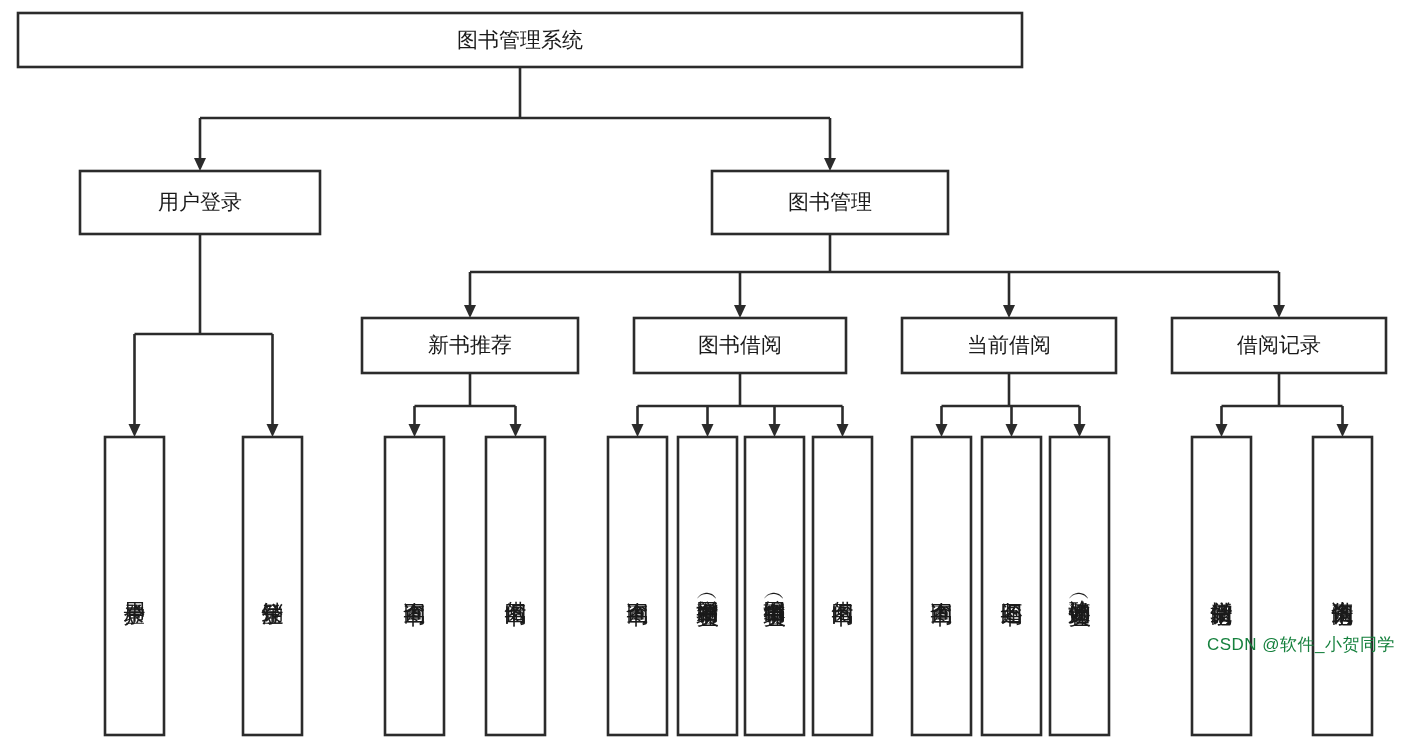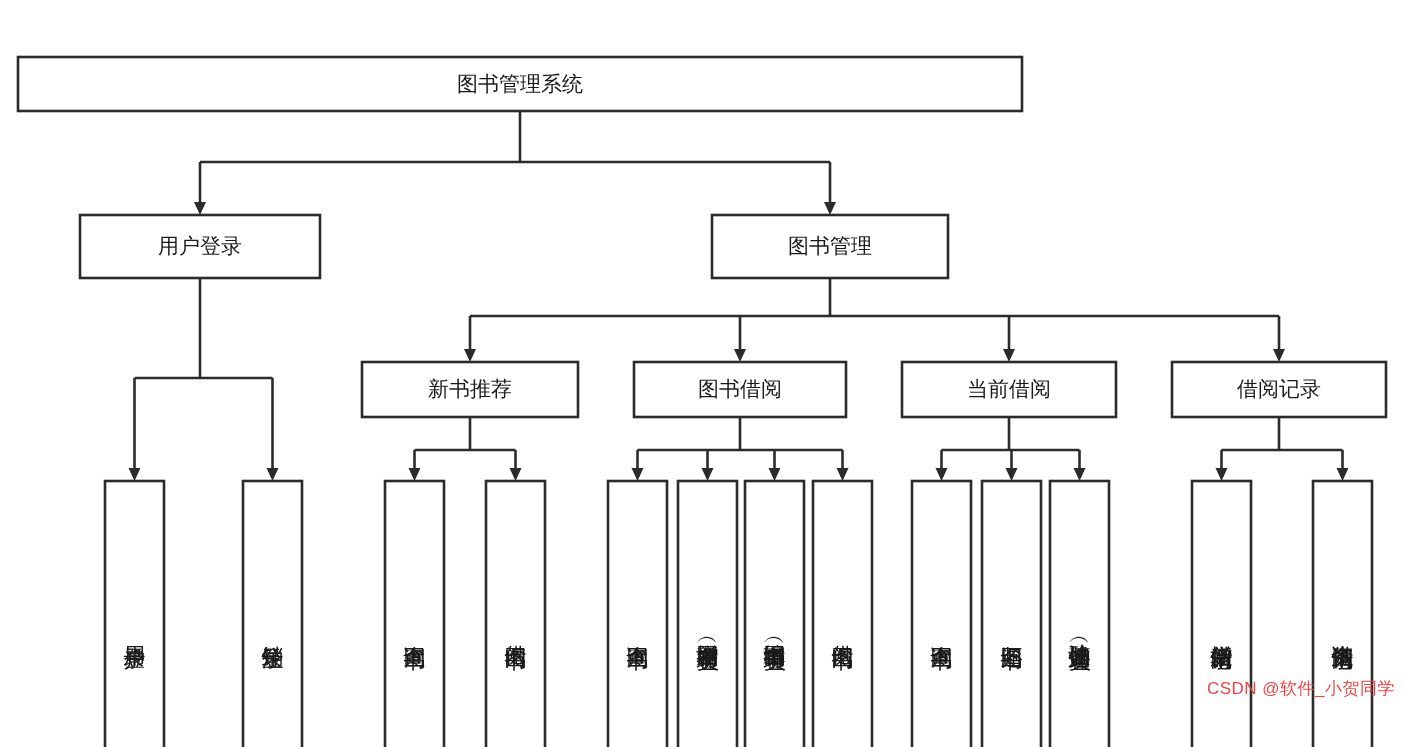--- a/index.html
+++ b/index.html
@@ -10,21 +10,20 @@
   body {
     width: 1405px;
     height: 747px;
     font-family: "Liberation Sans", "DejaVu Sans", sans-serif;
     overflow: hidden;
   }
   #diagram-root {
     position: relative;
     width: 1405px;
     height: 662px;
-    margin-top: 44px;
   }
   svg.diagram-canvas {
     position: absolute;
     top: 0;
     left: 0;
     width: 1405px;
     height: 747px;
   }
   .node-box {
     fill: #ffffff;
@@ -62,21 +61,21 @@
     letter-spacing: 1px;
     white-space: nowrap;
     pointer-events: none;
   }
   .watermark {
     position: absolute;
     right: 10px;
     bottom: 6px;
     font-family: "Liberation Sans", "DejaVu Sans", sans-serif;
     font-size: 17px;
-    color: #ef4444;
+    color: #15803d;
     letter-spacing: 0.5px;
     white-space: nowrap;
   }
 </style>
 </head>
 <body>
 
 <div id="diagram-root">
 
   <svg class="diagram-canvas" viewBox="0 0 1405 747">

